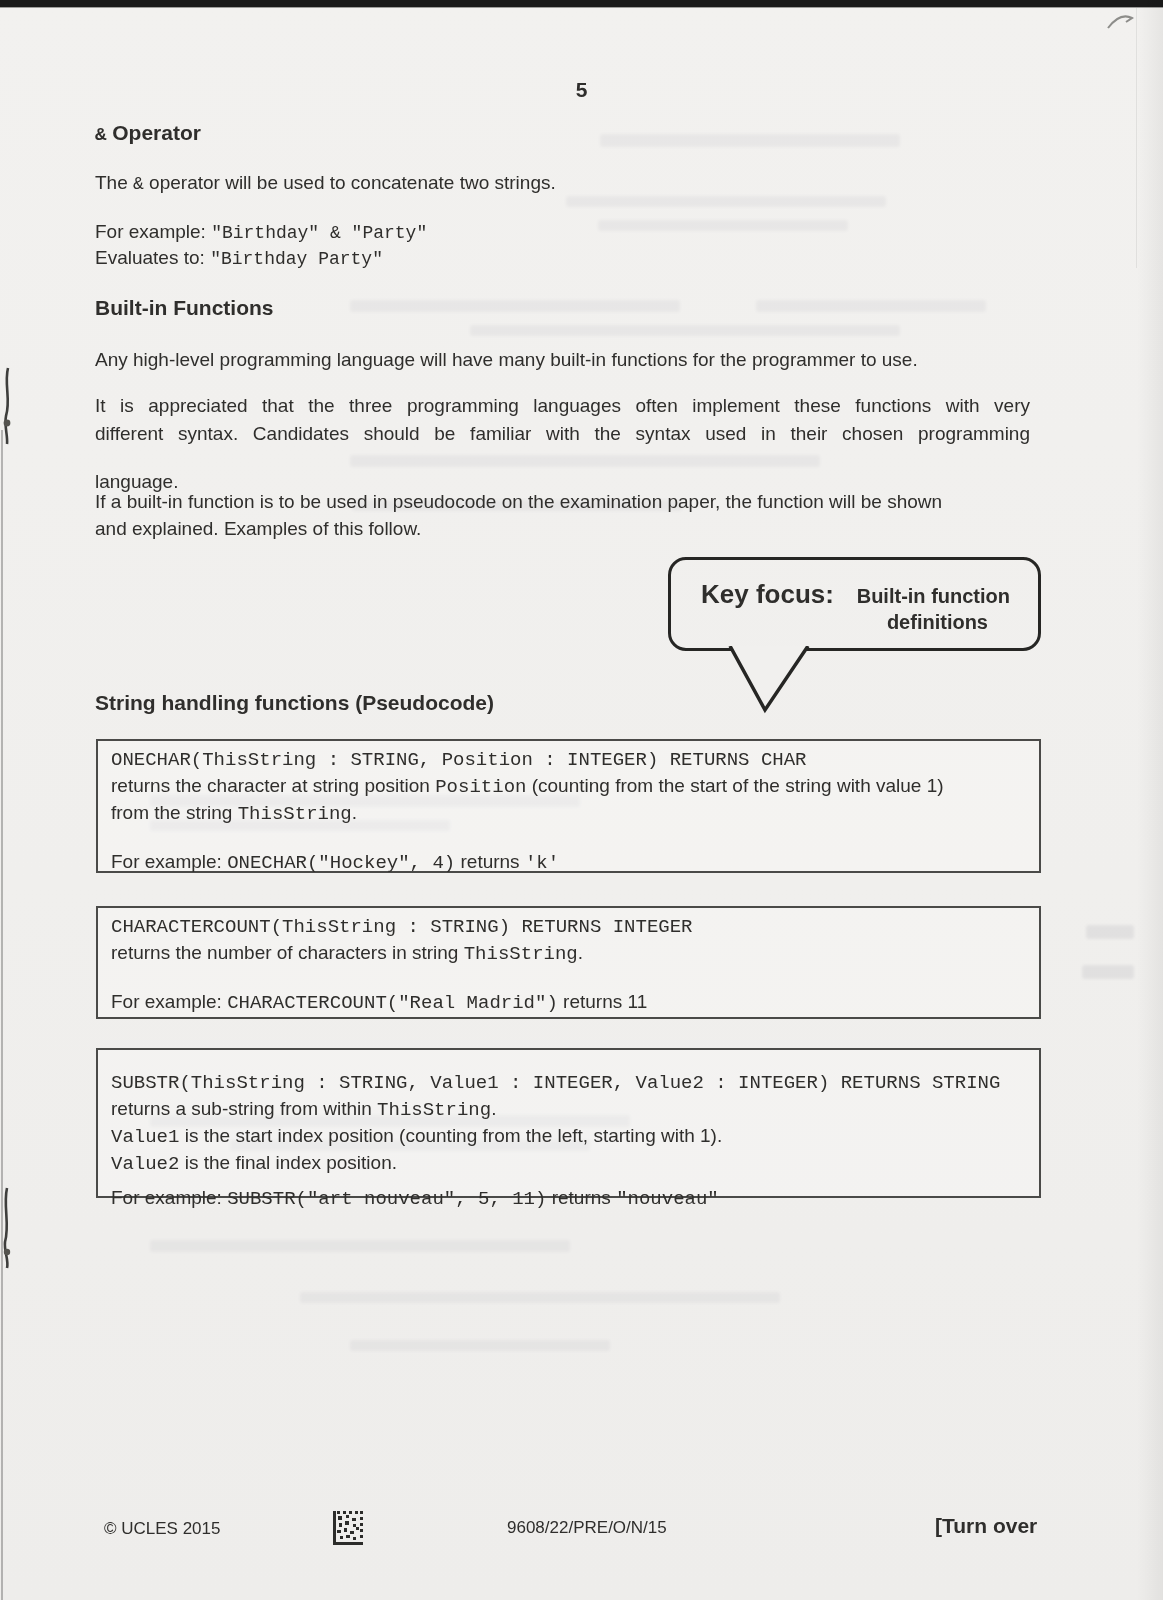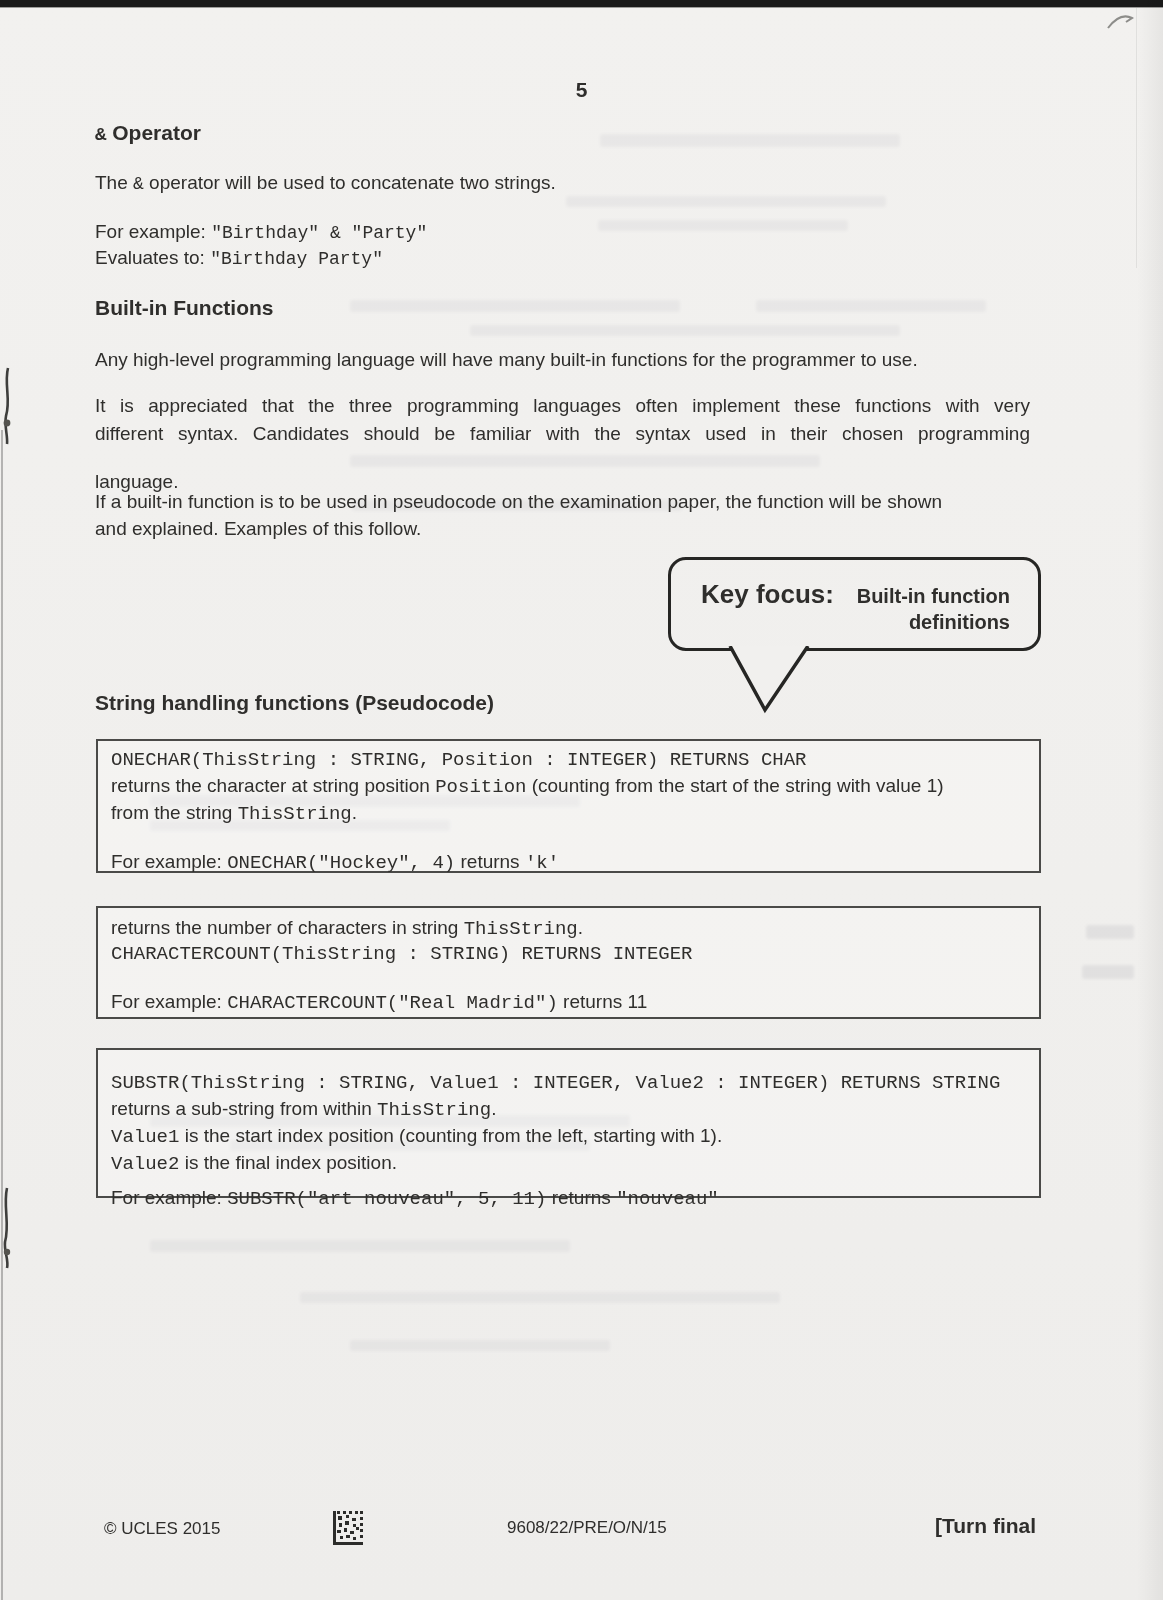--- a/index.html
+++ b/index.html
@@ -37,21 +37,21 @@
   .example{margin-top:22px;}
   
   .bubble{
     left:668px;top:557px;width:373px;height:94px;box-sizing:border-box;
     border:3.5px solid #262624;border-radius:18px;
     display:flex;align-items:flex-start;justify-content:space-between;
     padding:20px 28px 0 30px;background:transparent;
   }
   .bubble .kf-label{font-weight:bold;font-size:26px;line-height:28px;white-space:nowrap;}
   .bubble .kf-lines{display:flex;flex-direction:column;align-items:flex-end;font-weight:bold;font-size:20px;line-height:26px;padding-top:3px;}
-  .bubble .kf-lines .l2{}
+  .bubble .kf-lines .l2{margin-right:22px;}
   
   .foot-small{font-size:17px;white-space:nowrap;}
   .turnover{font-weight:bold;font-size:21px;white-space:nowrap;}
   .pagenum{left:0;top:78px;width:1163px;text-align:center;font-weight:bold;font-size:21px;}
   svg{display:block;}
 </style>
 </head>
 <body>
 
 <div class="abs topbar"></div>
@@ -121,22 +121,22 @@
 <div class="abs h" style="left:95px;top:691px;">String handling functions (Pseudocode)</div>
 
 <div class="abs fnbox" style="top:739px;height:134px;">
   <div class="bline sig">ONECHAR(ThisString : STRING, Position : INTEGER) RETURNS CHAR</div>
   <div class="bline"><span>returns the character at string position </span><span class="mono">Position</span><span> (counting from the start of the string with value 1)</span></div>
   <div class="bline"><span>from the string </span><span class="mono">ThisString</span><span>.</span></div>
   <div class="bline example"><span>For example: </span><span class="mono">ONECHAR("Hockey", 4)</span><span> returns </span><span class="mono">'k'</span></div>
 </div>
 
 <div class="abs fnbox" style="top:906px;height:113px;">
+  <div class="bline sig">CHARACTERCOUNT(ThisString : STRING) RETURNS INTEGER</div>
   <div class="bline"><span>returns the number of characters in string </span><span class="mono">ThisString</span><span>.</span></div>
-  <div class="bline sig">CHARACTERCOUNT(ThisString : STRING) RETURNS INTEGER</div>
   <div class="bline example"><span>For example: </span><span class="mono">CHARACTERCOUNT("Real Madrid")</span><span> returns 11</span></div>
 </div>
 
 <div class="abs fnbox" style="top:1048px;height:150px;padding-top:21px;">
   <div class="bline sig">SUBSTR(ThisString : STRING, Value1 : INTEGER, Value2 : INTEGER) RETURNS STRING</div>
   <div class="bline"><span>returns a sub-string from within </span><span class="mono">ThisString</span><span>.</span></div>
   <div class="bline"><span class="mono">Value1</span><span> is the start index position (counting from the left, starting with 1).</span></div>
   <div class="bline"><span class="mono">Value2</span><span> is the final index position.</span></div>
   <div class="bline example" style="margin-top:8px;"><span>For example: </span><span class="mono">SUBSTR("art nouveau", 5, 11)</span><span> returns </span><span class="mono">"nouveau"</span></div>
 </div>
@@ -164,13 +164,13 @@
     <rect x="4" y="19" width="4" height="3"></rect>
       <rect x="11" y="17" width="3" height="4"></rect>
       <rect x="17" y="20" width="4" height="3"></rect>
       <rect x="23" y="16" width="3" height="3"></rect>
     <rect x="7" y="25" width="3" height="3"></rect>
       <rect x="13" y="24" width="4" height="3"></rect>
       <rect x="20" y="26" width="3" height="3"></rect>
   </g>
 </svg>
 <div class="abs foot-small" style="left:507px;top:1518px;">9608/22/PRE/O/N/15</div>
-<div class="abs turnover" style="left:935px;top:1514px;">[Turn final</div>
+<div class="abs turnover" style="left:935px;top:1514px;">[Turn over</div>
 
 </body></html>

